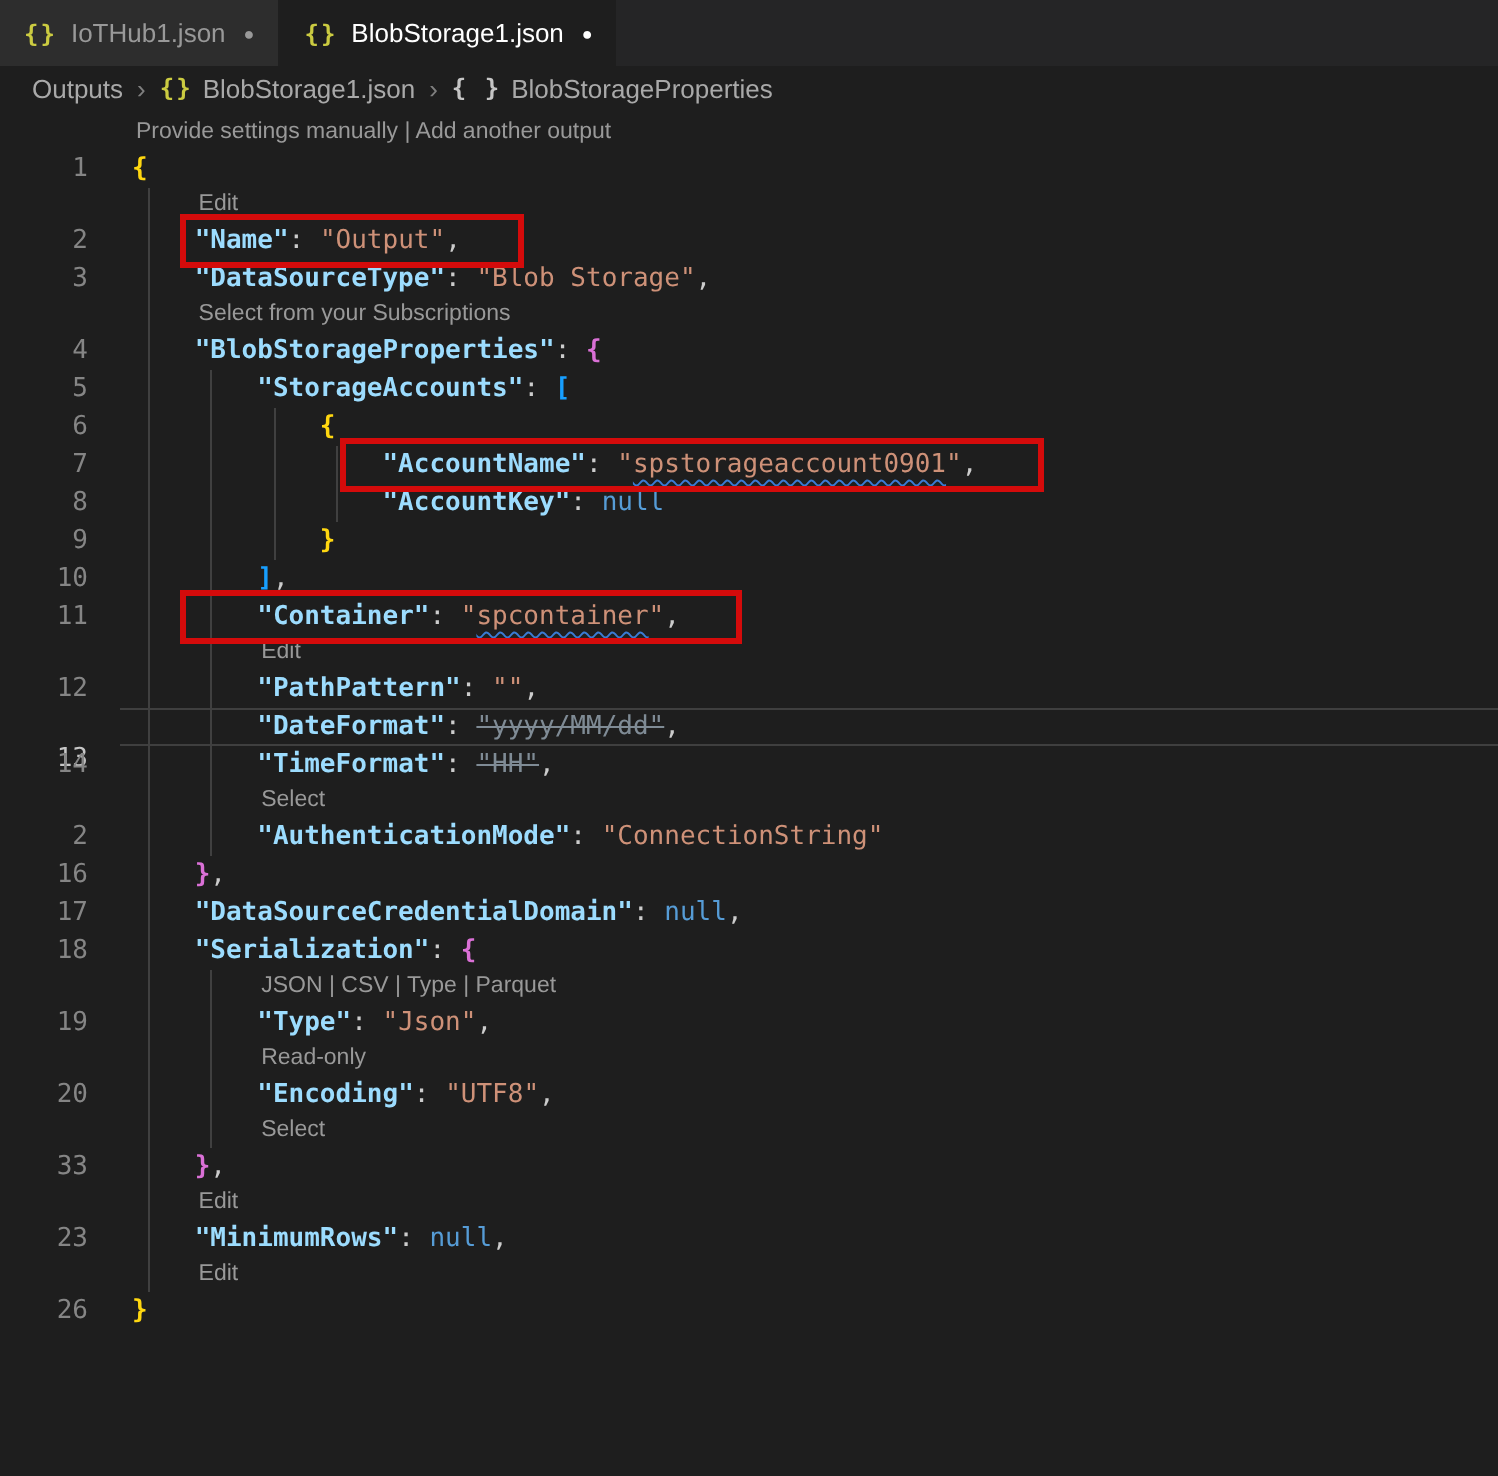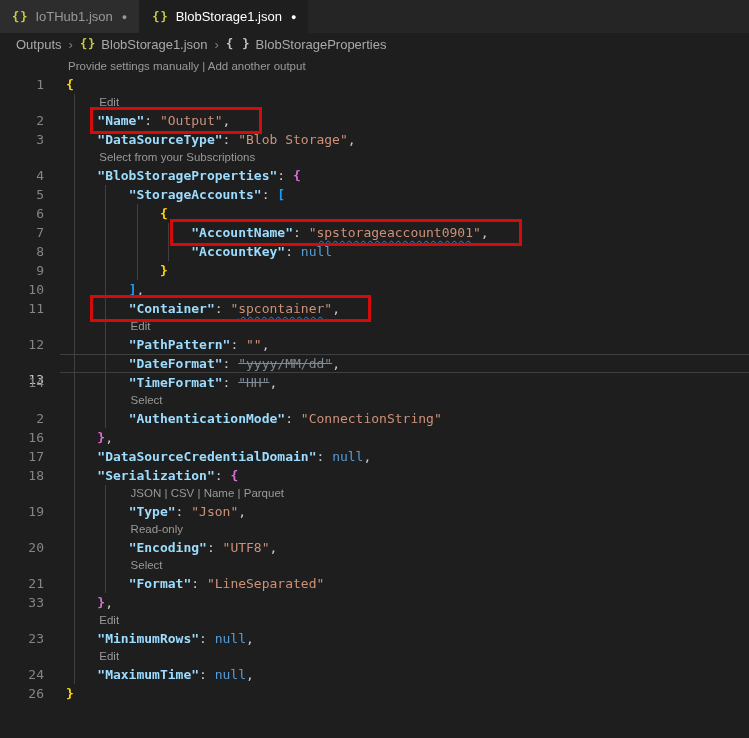--- a/index.html
+++ b/index.html
@@ -113,41 +113,39 @@
         <div class="guide" style="left: 105.3px;"></div>
         <span class="lens-text" style="left: 130.599px;">Select</span>
       </div>
       <div class="row code"><span class="num">2</span><div class="guide" style="left: 74px;"></div><div class="guide" style="left: 105.3px;"></div><span class="codetext"><span>        </span><span class="key">"AuthenticationMode"</span><span class="pun">: </span><span class="str">"ConnectionString"</span></span></div>
       <div class="row code"><span class="num">16</span><div class="guide" style="left: 74px;"></div><span class="codetext"><span>    </span><span class="b2">}</span><span class="pun">,</span></span></div>
       <div class="row code"><span class="num">17</span><div class="guide" style="left: 74px;"></div><span class="codetext"><span>    </span><span class="key">"DataSourceCredentialDomain"</span><span class="pun">: </span><span class="kw">null</span><span class="pun">,</span></span></div>
       <div class="row code"><span class="num">18</span><div class="guide" style="left: 74px;"></div><span class="codetext"><span>    </span><span class="key">"Serialization"</span><span class="pun">: </span><span class="b2">{</span></span></div>
       <div class="row lens">
         <div class="guide" style="left: 74px;"></div>
         <div class="guide" style="left: 105.3px;"></div>
-        <span class="lens-text" style="left: 130.599px;">JSON | CSV | Name | Parquet</span>
+        <span class="lens-text" style="left: 130.599px;">JSON | CSV | Type | Parquet</span>
       </div>
       <div class="row code"><span class="num">19</span><div class="guide" style="left: 74px;"></div><div class="guide" style="left: 105.3px;"></div><span class="codetext"><span>        </span><span class="key">"Type"</span><span class="pun">: </span><span class="str">"Json"</span><span class="pun">,</span></span></div>
       <div class="row lens">
         <div class="guide" style="left: 74px;"></div>
         <div class="guide" style="left: 105.3px;"></div>
         <span class="lens-text" style="left: 130.599px;">Read-only</span>
       </div>
       <div class="row code"><span class="num">20</span><div class="guide" style="left: 74px;"></div><div class="guide" style="left: 105.3px;"></div><span class="codetext"><span>        </span><span class="key">"Encoding"</span><span class="pun">: </span><span class="str">"UTF8"</span><span class="pun">,</span></span></div>
       <div class="row lens">
         <div class="guide" style="left: 74px;"></div>
         <div class="guide" style="left: 105.3px;"></div>
         <span class="lens-text" style="left: 130.599px;">Select</span>
       </div>
-      <div class="row code"><span class="num">21</span><div class="guide" style="left: 74px;"></div><div class="guide" style="left: 105.3px;"></div><span class="codetext"><span>        </span><span class="key">"Format"</span><span class="pun">: </span><span class="str">"LineSeparated"</span></span></div>
       <div class="row code"><span class="num">33</span><div class="guide" style="left: 74px;"></div><span class="codetext"><span>    </span><span class="b2">}</span><span class="pun">,</span></span></div>
       <div class="row lens">
         <div class="guide" style="left: 74px;"></div>
         <span class="lens-text" style="left: 99.2996px;">Edit</span>
       </div>
       <div class="row code"><span class="num">23</span><div class="guide" style="left: 74px;"></div><span class="codetext"><span>    </span><span class="key">"MinimumRows"</span><span class="pun">: </span><span class="kw">null</span><span class="pun">,</span></span></div>
       <div class="row lens">
         <div class="guide" style="left: 74px;"></div>
         <span class="lens-text" style="left: 99.2996px;">Edit</span>
       </div>
-      <div class="row code"><span class="num">24</span><div class="guide" style="left: 74px;"></div><span class="codetext"><span>    </span><span class="key">"MaximumTime"</span><span class="pun">: </span><span class="kw">null</span><span class="pun">,</span></span></div>
       <div class="row code"><span class="num">26</span><span class="codetext"><span></span><span class="b1">}</span></span></div>
     </div>
 </div>
 
 </body></html>

